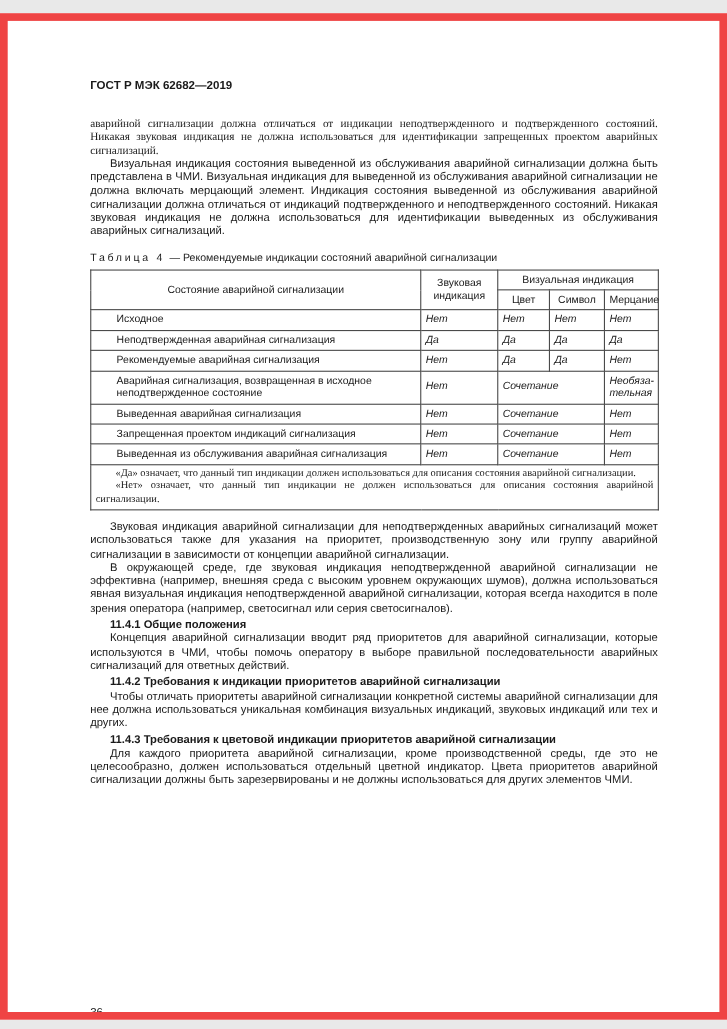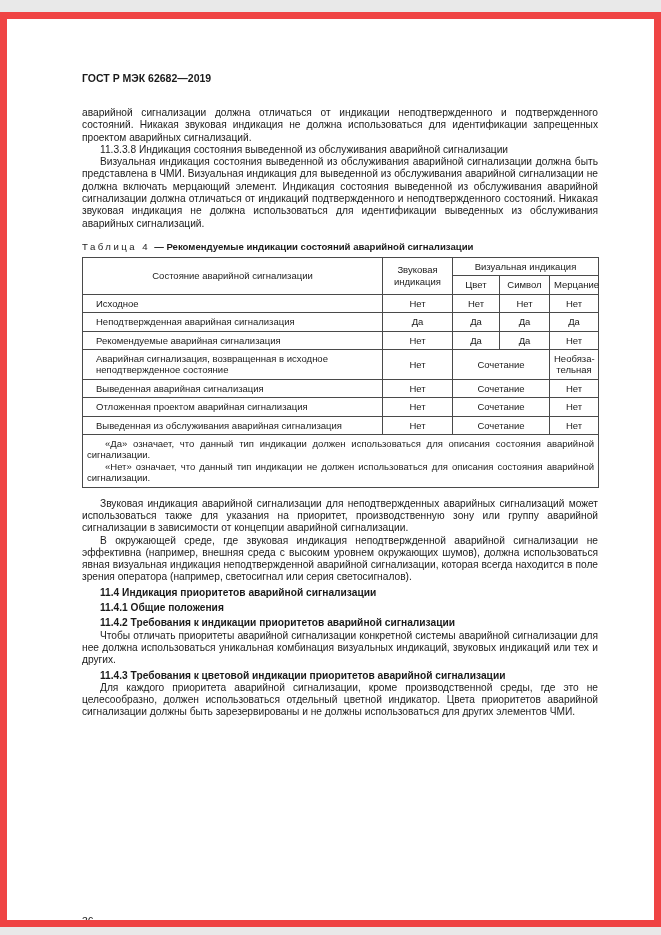--- a/index.html
+++ b/index.html
@@ -27,72 +27,72 @@
     left: 75px;
     top: 88px;
     width: 516px;
   }
   .para {
     font-size: 10.2px;
     line-height: 12.3px;
     text-align: justify;
     text-indent: 18px;
   }
-  .para.no-indent { text-indent: 0; }
+  .para.no-indent { text-indent: 0; font-family: Liberation Serif, serif; }
   .para.heading { font-weight: bold; margin-top: 3px; }
   .table-caption {
     font-size: 9.6px;
     margin: 11px 0 5px 0;
     text-align: left;
   }
   .caption-label { letter-spacing: 2.5px; }
-  .caption-rest { margin-left: 4px; font-weight: bold; }
+  .caption-rest { margin-left: 4px; }
   table.doc-table {
     border-collapse: collapse;
     width: 516px;
     table-layout: fixed;
     margin-bottom: 10px;
   }
   .doc-table th, .doc-table td {
     border: 1px solid #4a4a4a;
     font-size: 9.5px;
     line-height: 11.4px;
     padding: 3px 4px;
     vertical-align: middle;
     font-weight: normal;
   }
   .doc-table th { text-align: center; }
-  td.cell-state { text-align: left; padding-left: 13px; }
-  td.cell-center { text-align: center; }
+  td.cell-state { text-align: left; padding-left: 23px; }
+  td.cell-center { text-align: left; font-style: italic; }
   .notes-cell { padding: 3px 8px 6px 8px; }
   .note {
     font-size: 9.5px;
     line-height: 11.4px;
     text-indent: 18px;
     text-align: justify;
+    font-family: Liberation Serif, serif;
   }
   .page-number {
     position: absolute;
     left: 75px;
     top: 896px;
     font-size: 10.5px;
   }
 </style>
 </head>
 <body>
 
 <div class="page">
 
   <div class="doc-header">ГОСТ Р МЭК 62682—2019</div>
 
   <div class="content">
 
     <div id="body-top">
         <p class="para no-indent">аварийной сигнализации должна отличаться от индикации неподтвержденного и подтвержденного состояний. Никакая звуковая индикация не должна использоваться для идентификации запрещенных проектом аварийных сигнализаций.</p>
-        <p class="para">11.3.3.8 Индикация состояния выведенной из обслуживания аварийной сигнализации</p>
         <p class="para">Визуальная индикация состояния выведенной из обслуживания аварийной сигнализации должна быть представлена в ЧМИ. Визуальная индикация для выведенной из обслуживания аварийной сигнализации не должна включать мерцающий элемент. Индикация состояния выведенной из обслуживания аварийной сигнализации должна отличаться от индикаций подтвержденного и неподтвержденного состояний. Никакая звуковая индикация не должна использоваться для идентификации выведенных из обслуживания аварийных сигнализаций.</p>
       </div>
 
     <p class="table-caption"><span class="caption-label">Таблица 4</span><span class="caption-rest">— Рекомендуемые индикации состояний аварийной сигнализации</span></p>
 
     <table class="doc-table">
       <colgroup>
         <col style="width:300px">
         <col style="width:70px">
         <col style="width:47px">
@@ -139,21 +139,21 @@
             <td class="cell-center" colspan="2">Сочетание</td>
             <td class="cell-center">Необяза-тельная</td>
           </tr>
           <tr>
             <td class="cell-state">Выведенная аварийная сигнализация</td>
             <td class="cell-center">Нет</td>
             <td class="cell-center" colspan="2">Сочетание</td>
             <td class="cell-center">Нет</td>
           </tr>
           <tr>
-            <td class="cell-state">Отложенная проектом аварийная сигнализация</td>
+            <td class="cell-state">Запрещенная проектом индикаций сигнализация</td>
             <td class="cell-center">Нет</td>
             <td class="cell-center" colspan="2">Сочетание</td>
             <td class="cell-center">Нет</td>
           </tr>
           <tr>
             <td class="cell-state">Выведенная из обслуживания аварийная сигнализация</td>
             <td class="cell-center">Нет</td>
             <td class="cell-center" colspan="2">Сочетание</td>
             <td class="cell-center">Нет</td>
           </tr>
@@ -166,22 +166,22 @@
                 <p class="note">«Нет» означает, что данный тип индикации не должен использоваться для описания состояния аварийной сигнализации.</p>
               </div>
           </td>
         </tr>
       </tfoot>
     </table>
 
     <div id="body-bottom">
         <p class="para">Звуковая индикация аварийной сигнализации для неподтвержденных аварийных сигнализаций может использоваться также для указания на приоритет, производственную зону или группу аварийной сигнализации в зависимости от концепции аварийной сигнализации.</p>
         <p class="para">В окружающей среде, где звуковая индикация неподтвержденной аварийной сигнализации не эффективна (например, внешняя среда с высоким уровнем окружающих шумов), должна использоваться явная визуальная индикация неподтвержденной аварийной сигнализации, которая всегда находится в поле зрения оператора (например, светосигнал или серия светосигналов).</p>
-        <p class="para heading">11.4 Индикация приоритетов аварийной сигнализации</p>
         <p class="para heading">11.4.1 Общие положения</p>
+        <p class="para">Концепция аварийной сигнализации вводит ряд приоритетов для аварийной сигнализации, которые используются в ЧМИ, чтобы помочь оператору в выборе правильной последовательности аварийных сигнализаций для ответных действий.</p>
         <p class="para heading">11.4.2 Требования к индикации приоритетов аварийной сигнализации</p>
         <p class="para">Чтобы отличать приоритеты аварийной сигнализации конкретной системы аварийной сигнализации для нее должна использоваться уникальная комбинация визуальных индикаций, звуковых индикаций или тех и других.</p>
         <p class="para heading">11.4.3 Требования к цветовой индикации приоритетов аварийной сигнализации</p>
         <p class="para">Для каждого приоритета аварийной сигнализации, кроме производственной среды, где это не целесообразно, должен использоваться отдельный цветной индикатор. Цвета приоритетов аварийной сигнализации должны быть зарезервированы и не должны использоваться для других элементов ЧМИ.</p>
       </div>
 
   </div>
 
   <div class="page-number">36</div>
 

